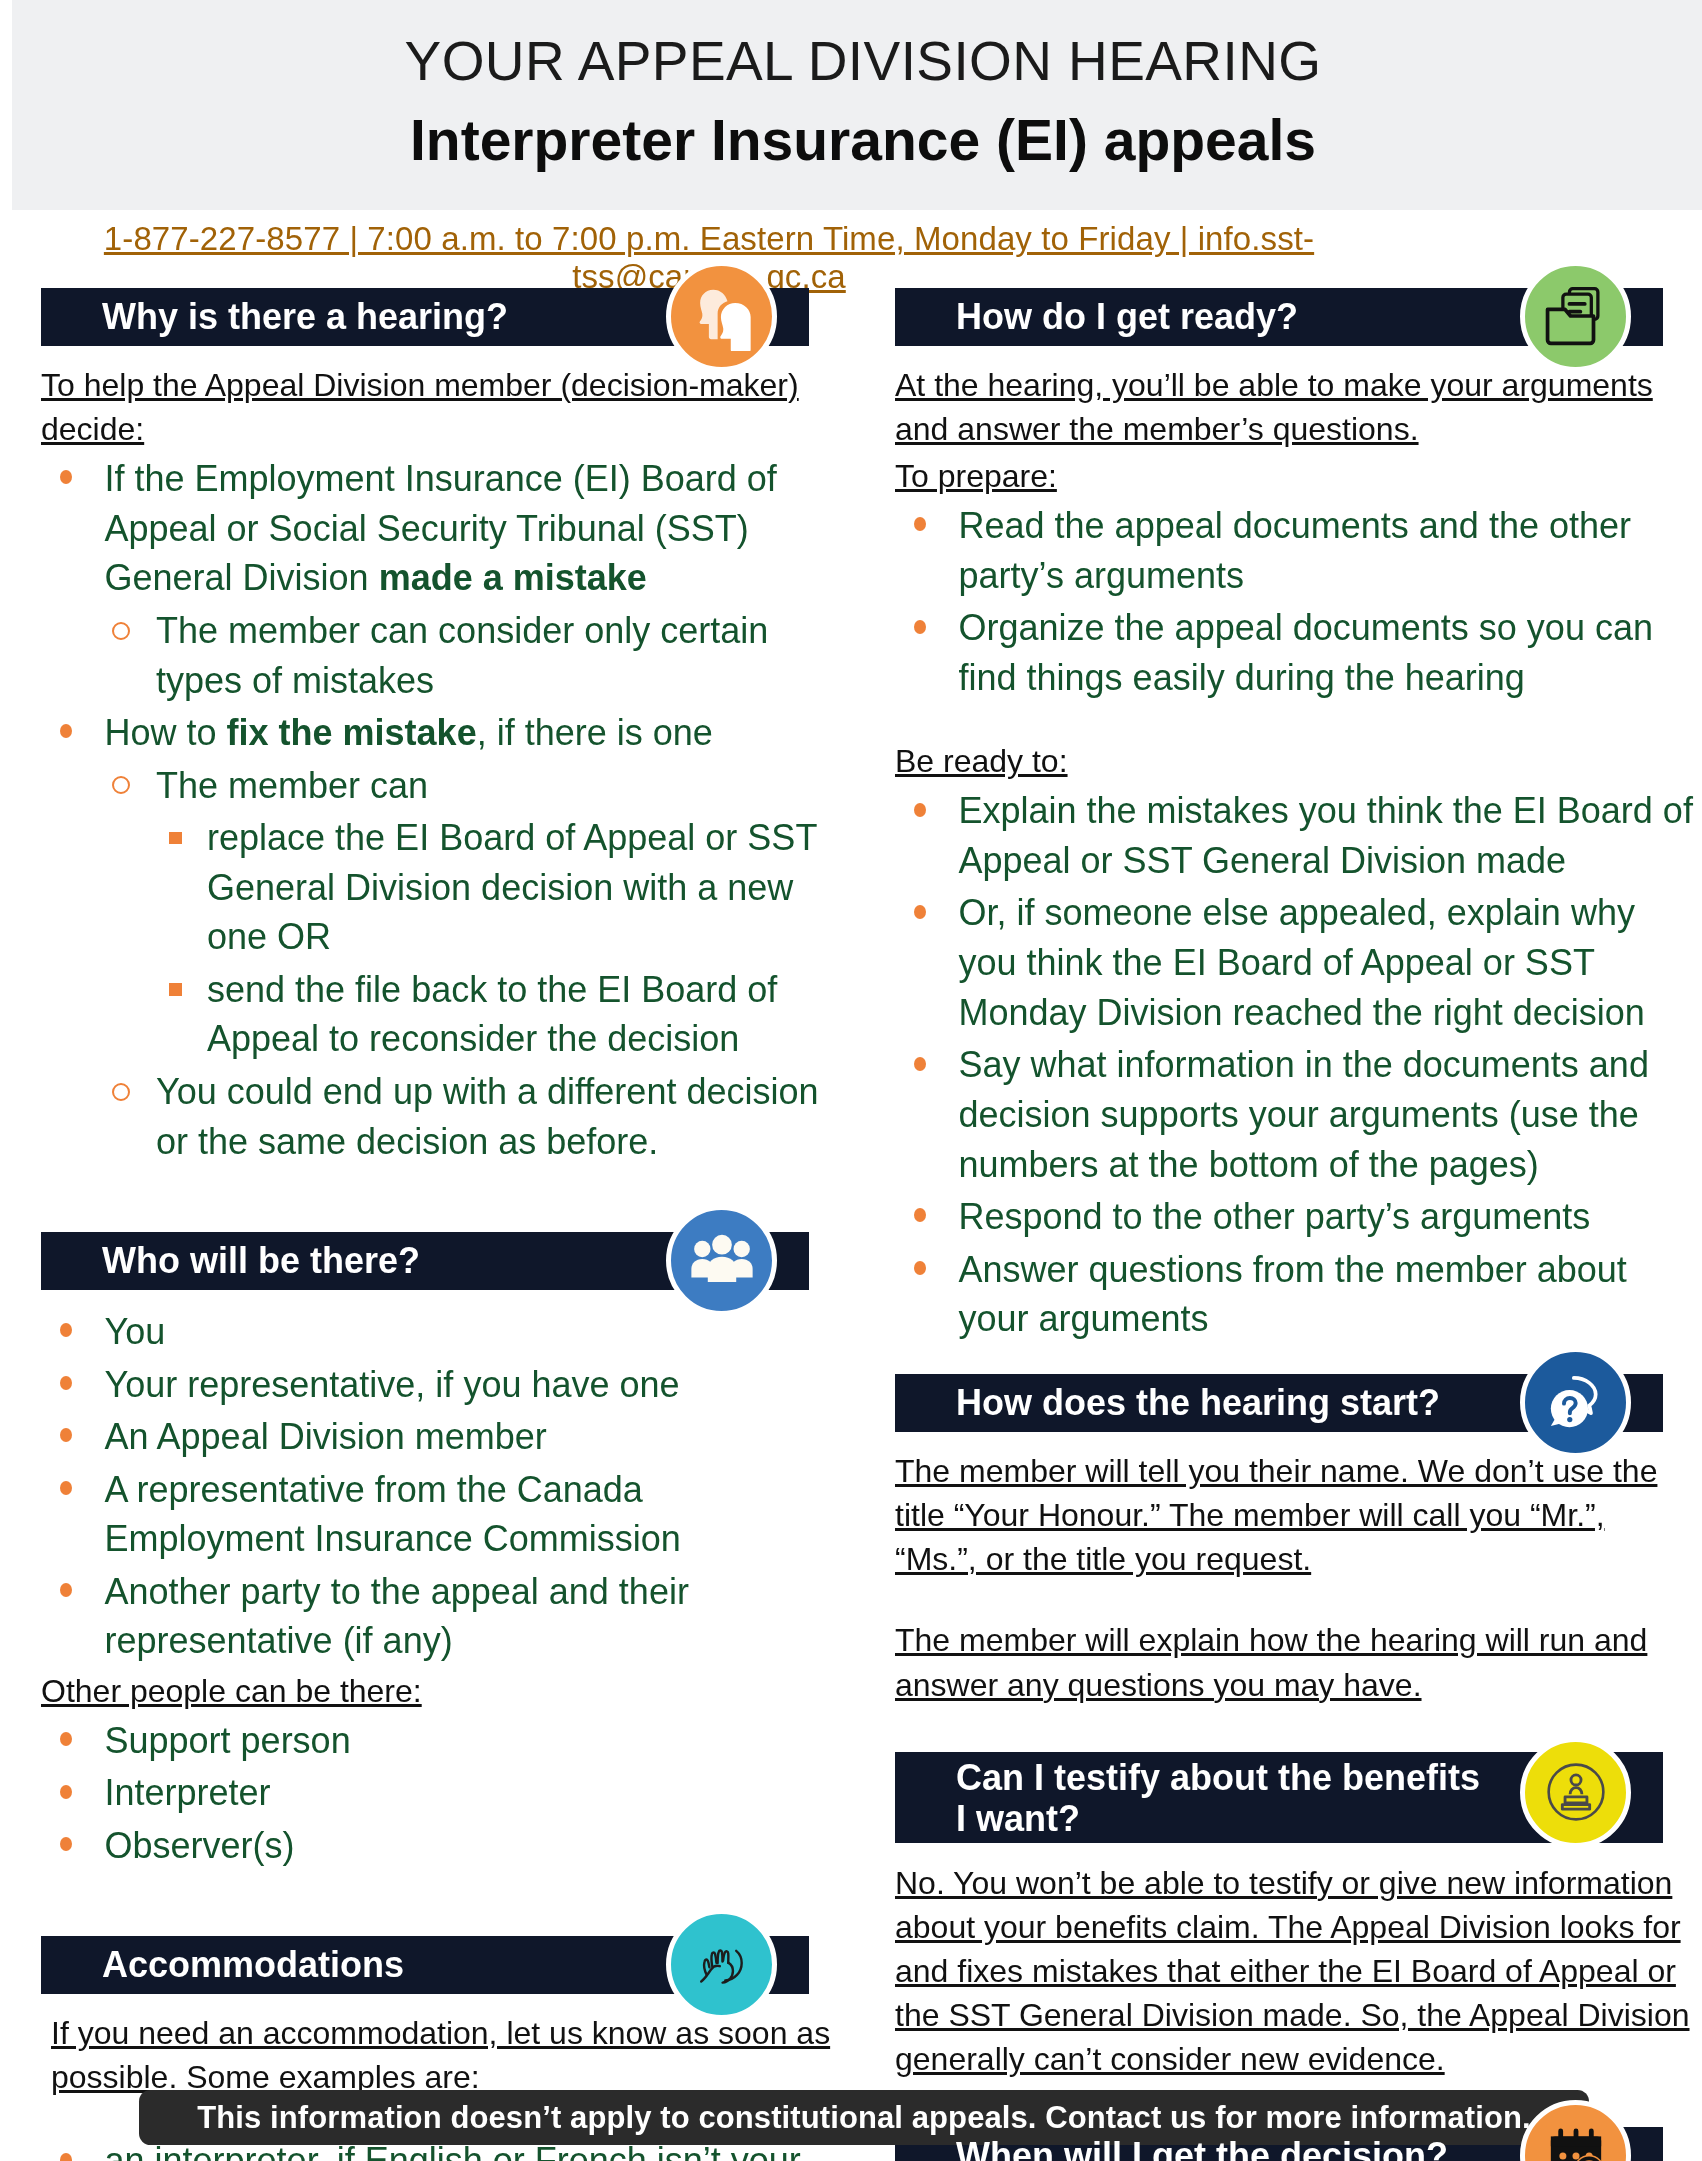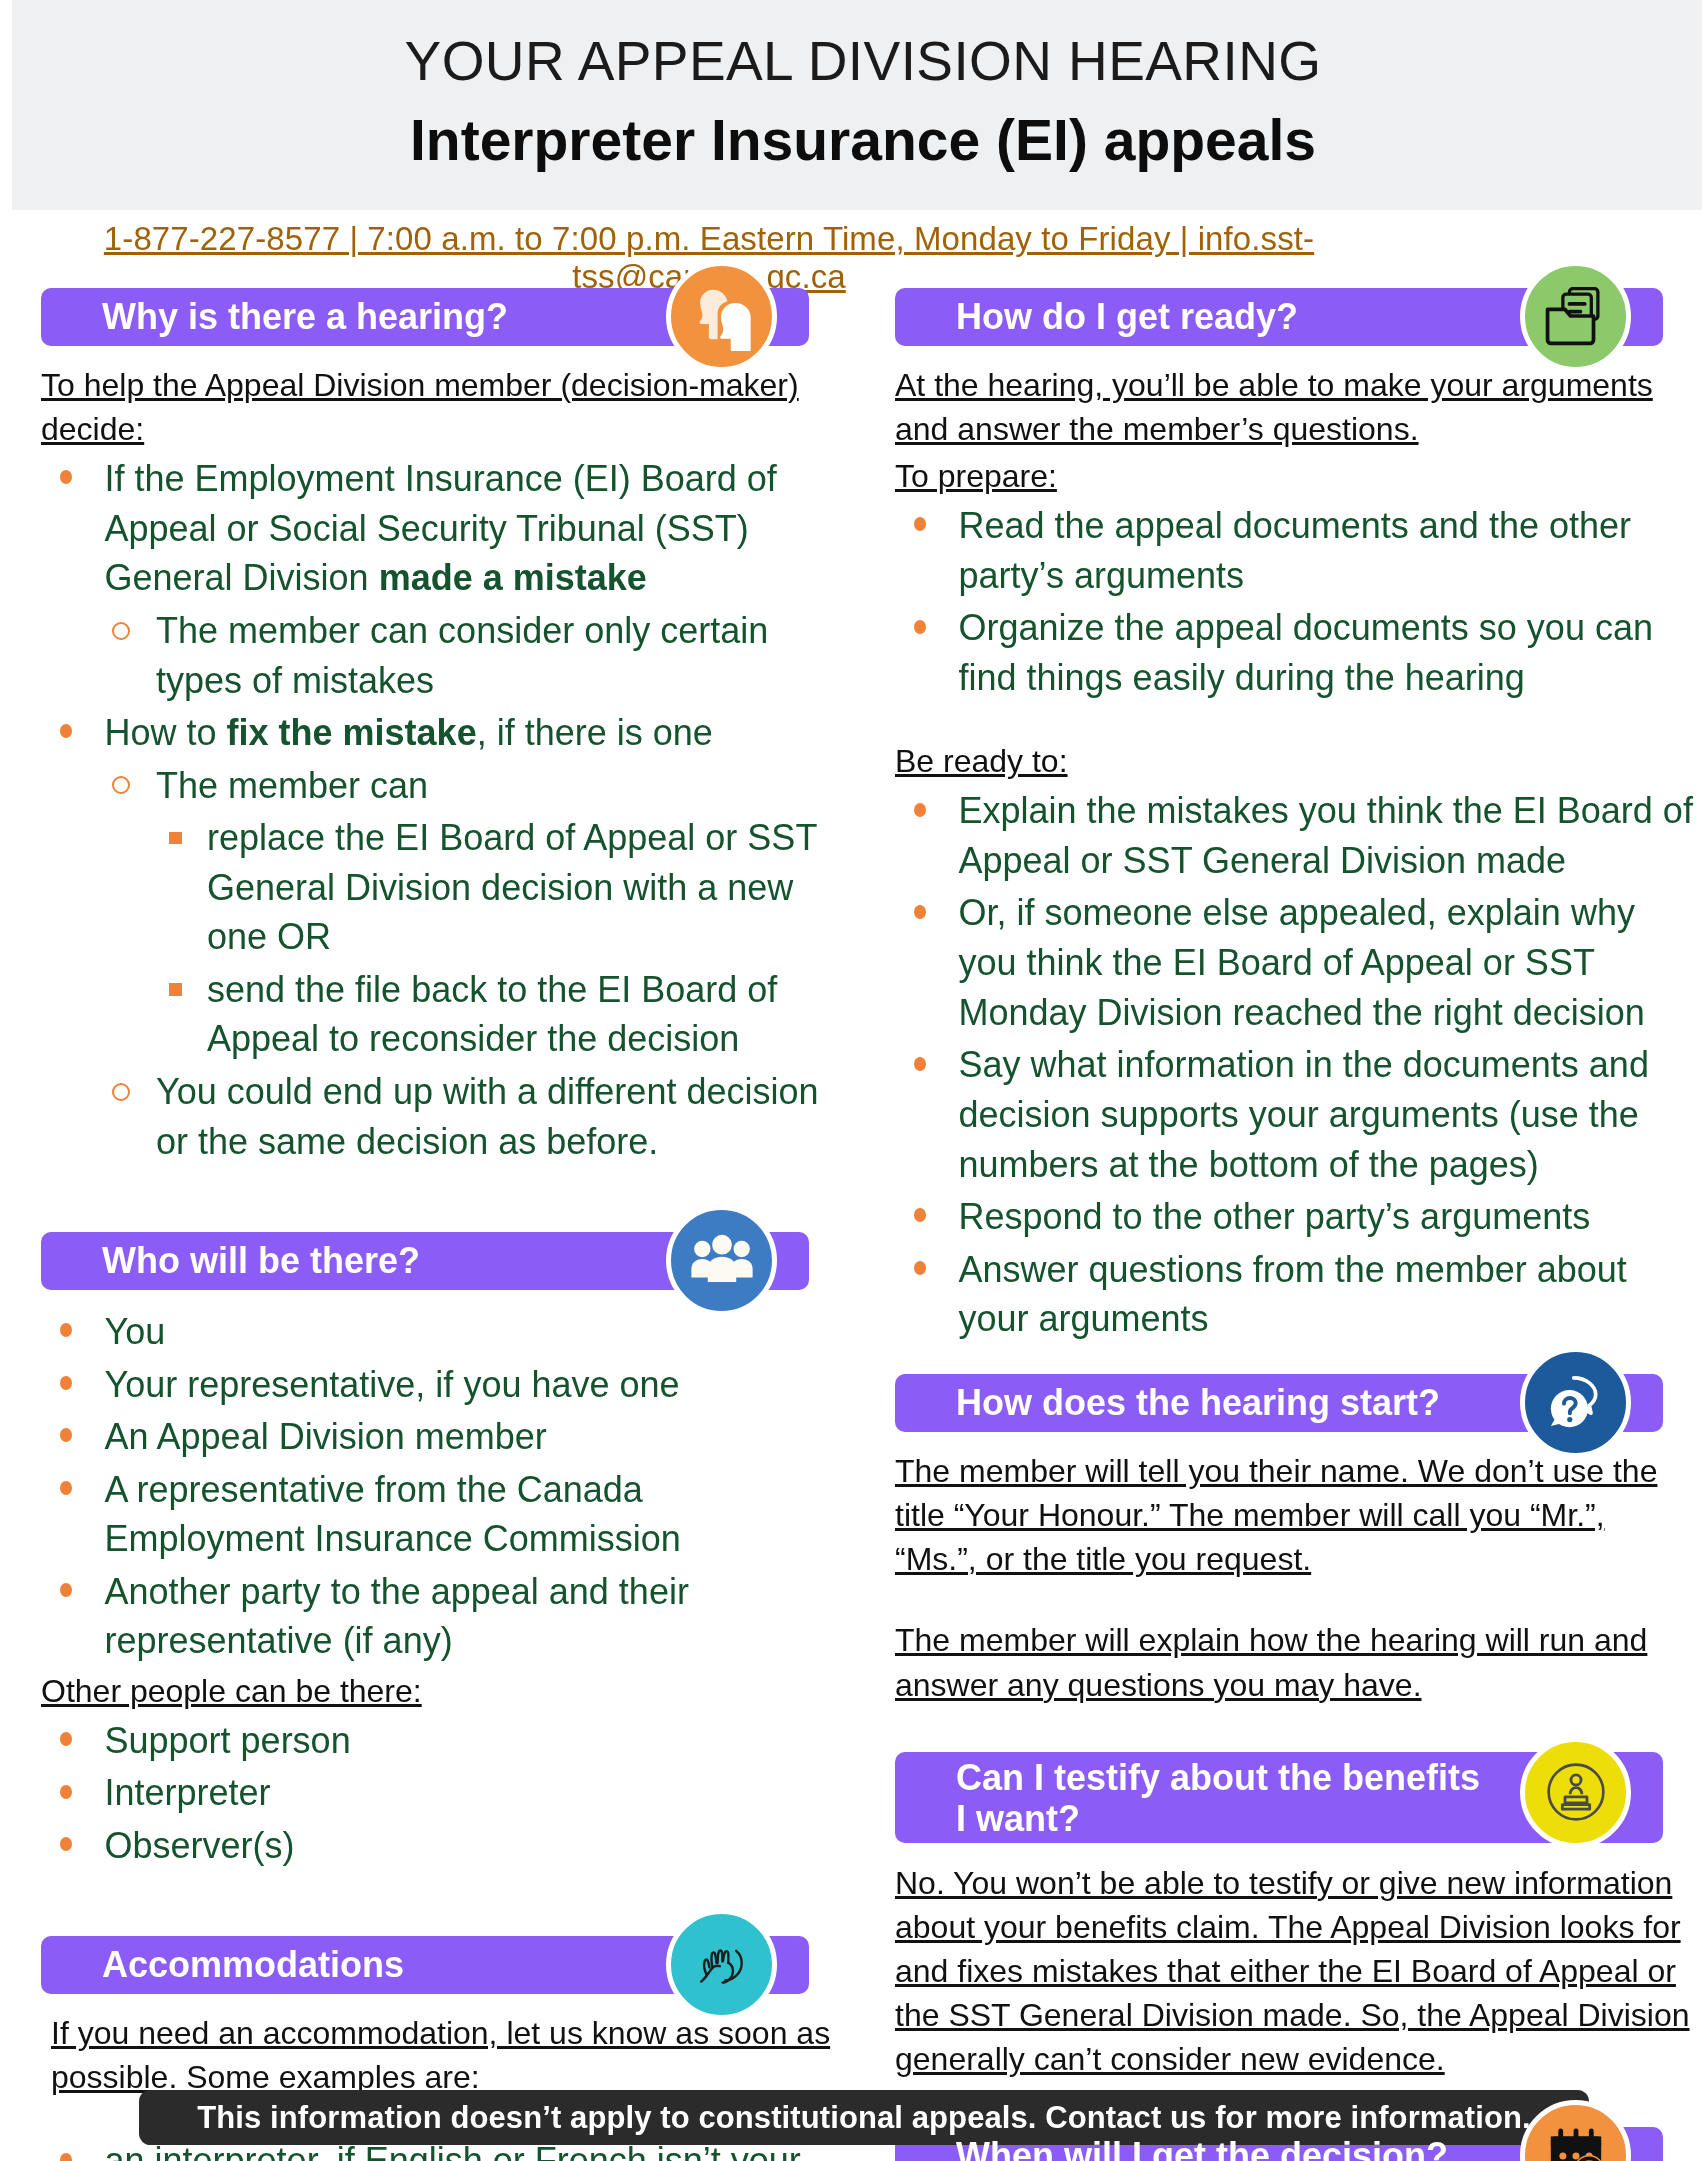--- a/index.html
+++ b/index.html
@@ -71,22 +71,22 @@
     height: 74px;
     margin-bottom: 10px;
   }
   .sec-head.tall { height: 107px; }
 
   .sec-bar {
     position: absolute;
     left: 0; top: 8.5px;
     width: 768px;
     height: 58px;
-    background: #8b5cf6;
-    border-radius: 10px;
+    background: #0f172a;
+    border-radius: 0;
     display: flex;
     align-items: center;
   }
   .sec-head.tall .sec-bar { height: 91px; }
 
   .sec-cap {
     position: absolute;
     left: 0; top: 8.5px;
     width: 40px;
     height: 58px;

